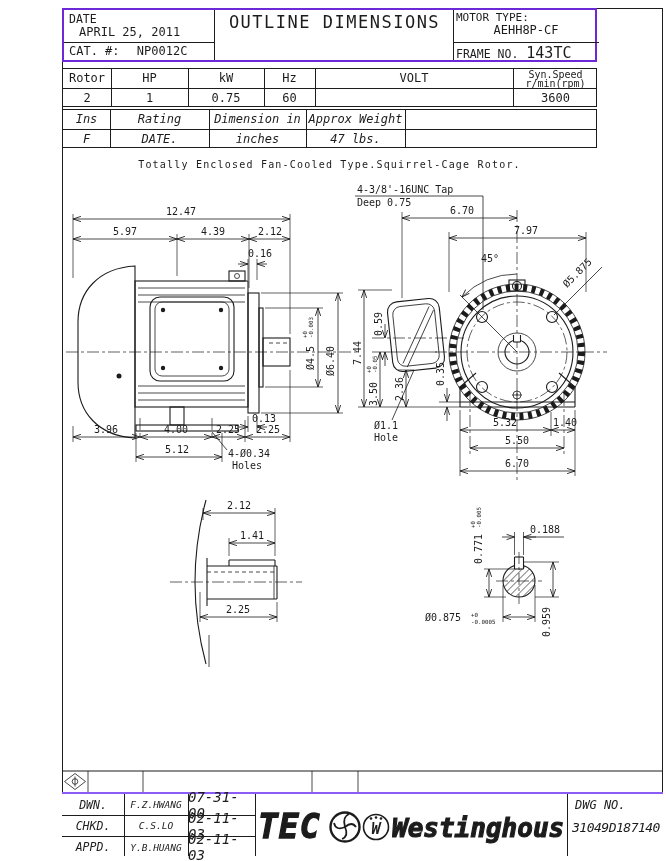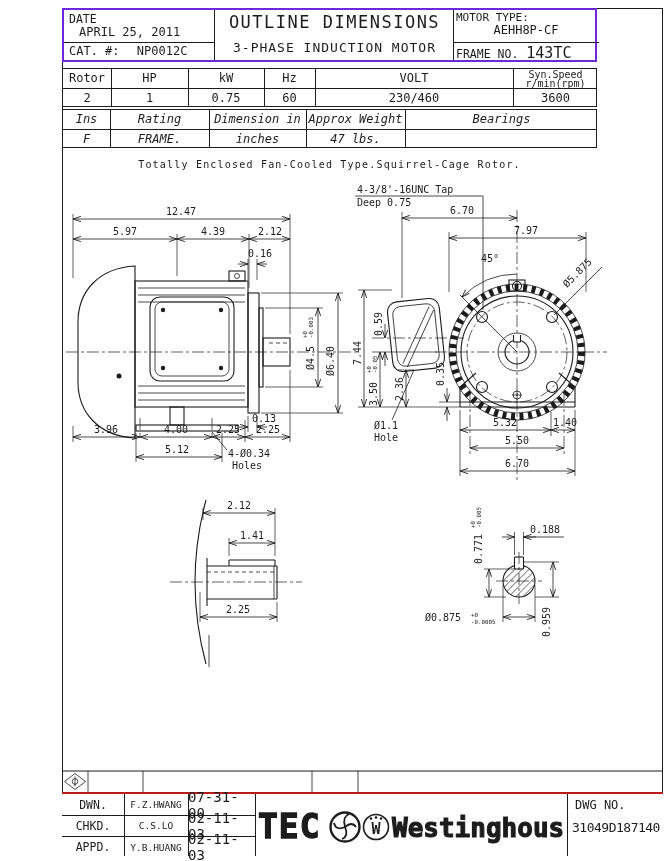--- a/index.html
+++ b/index.html
@@ -22,21 +22,21 @@
   .fr-value{font-size:15px;margin-left:8px;}
   
   .spec{left:62px;width:535px;height:39px;border:1.6px solid #1c1c1c;background:#fff;font-size:12px;}
   .spec1{top:68px;} .spec2{top:109px;font-style:italic;}
   .sc{position:absolute;text-align:center;}
   .syn{font-size:10px;line-height:9px;}
   .note{left:62px;top:159px;width:535px;text-align:center;font-size:10px;letter-spacing:1.2px;}
   
   .draw{left:62px;top:180px;}
   
-  .tblock{left:62px;top:792px;width:601px;height:64px;border-top:2px solid #b91c1c;background:#fff;}
+  .tblock{left:62px;top:792px;width:601px;height:64px;border-top:2px solid #8b5cf6;background:#fff;font-style:italic;}
   .tb-cell{position:absolute;display:flex;align-items:center;justify-content:center;}
   .role{font-size:11.5px;} .pname{font-size:9.5px;} .pdate{font-size:14px;}
   .dwg-label{left:513px;top:4px;font-size:12px;}
   .dwg-value{left:507px;top:26px;width:94px;text-align:center;font-size:13px;letter-spacing:-0.5px;}
   svg text{fill:#1c1c1c;font-family:"DejaVu Sans Mono",monospace;}
   .t{font-size:10px;text-anchor:middle;}
   .ts{text-anchor:start;}
   .tol{font-size:5.8px;text-anchor:start;}
   .ln{stroke:#1c1c1c;stroke-width:1.1;fill:none;}
   .thin{stroke:#1c1c1c;stroke-width:0.8;fill:none;}
@@ -56,21 +56,20 @@
   <div class="vline" style="left:389px;top:0;height:100%;"></div>
   <div class="hline" style="left:0;top:32px;width:150px;"></div>
   <div class="hline" style="left:389px;top:32px;width:146px;"></div>
   <div class="abs cell-label date-label">DATE</div>
   <div class="abs date-value">APRIL 25, 2011</div>
   <div class="abs cat-row">
     <span>CAT. #:</span>
     <span style="margin-left:10px;">NP0012C</span>
   </div>
   <div class="abs title1">OUTLINE DIMENSIONS</div>
-  <div class="abs title2">3-PHASE INDUCTION MOTOR</div>
   <div class="abs mt-label">MOTOR TYPE:</div>
   <div class="abs mt-value">AEHH8P-CF</div>
   <div class="abs fr-row">
     <span>FRAME NO.</span><span class="fr-value">143TC</span>
   </div>
 </div>
 
 <div class="abs spec spec1">
   <div class="vline" style="left:48px;top:0;height:100%;"></div>
   <div class="vline" style="left:125px;top:0;height:100%;"></div>
@@ -84,37 +83,35 @@
   <div class="sc" style="left:201px;top:2px;width:51px;">Hz</div>
   <div class="sc" style="left:252px;top:2px;width:198px;">VOLT</div>
   <div class="sc syn" style="left:450px;top:1px;width:85px;">
     <div>Syn.Speed</div>
     <div>r/min(rpm)</div>
   </div>
   <div class="sc" style="left:0;top:22px;width:48px;">2</div>
   <div class="sc" style="left:48px;top:22px;width:77px;">1</div>
   <div class="sc" style="left:125px;top:22px;width:76px;">0.75</div>
   <div class="sc" style="left:201px;top:22px;width:51px;">60</div>
-  <div class="sc" style="left:252px;top:22px;width:198px;">230/460</div>
   <div class="sc" style="left:450px;top:22px;width:85px;">3600</div>
 </div>
 
 <div class="abs spec spec2">
   <div class="vline" style="left:47px;top:0;height:100%;"></div>
   <div class="vline" style="left:146px;top:0;height:100%;"></div>
   <div class="vline" style="left:243px;top:0;height:100%;"></div>
   <div class="vline" style="left:342px;top:0;height:100%;"></div>
   <div class="hline" style="left:0;top:18.5px;width:100%;"></div>
   <div class="sc" style="left:0;top:2px;width:47px;">Ins</div>
   <div class="sc" style="left:47px;top:2px;width:99px;">Rating</div>
   <div class="sc" style="left:146px;top:2px;width:97px;">Dimension in</div>
   <div class="sc" style="left:243px;top:2px;width:99px;">Approx Weight</div>
-  <div class="sc" style="left:342px;top:2px;width:193px;">Bearings</div>
   <div class="sc" style="left:0;top:22px;width:47px;">F</div>
-  <div class="sc" style="left:47px;top:22px;width:99px;">FRAME.</div>
+  <div class="sc" style="left:47px;top:22px;width:99px;">DATE.</div>
   <div class="sc" style="left:146px;top:22px;width:97px;">inches</div>
   <div class="sc" style="left:243px;top:22px;width:99px;">47 lbs.</div>
 </div>
 
 <div class="abs note">Totally Enclosed Fan-Cooled Type.Squirrel-Cage Rotor.</div>
 
 <svg class="abs draw" width="601" height="612" viewBox="0 0 601 612">
   <defs>
     <marker id="ah" viewBox="0 0 10 8" markerWidth="11" markerHeight="9" refX="9.5" refY="4" orient="auto-start-reverse">
       <path d="M0.5,1 L9.5,4 L0.5,7" fill="none" stroke="#1c1c1c" stroke-width="1"></path>

